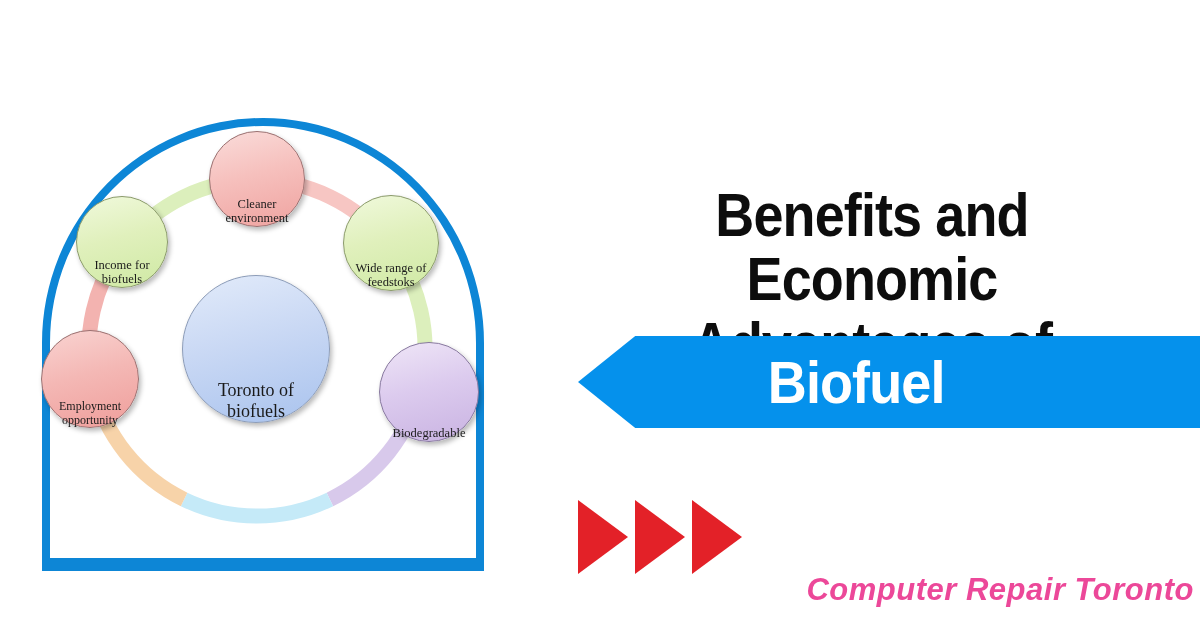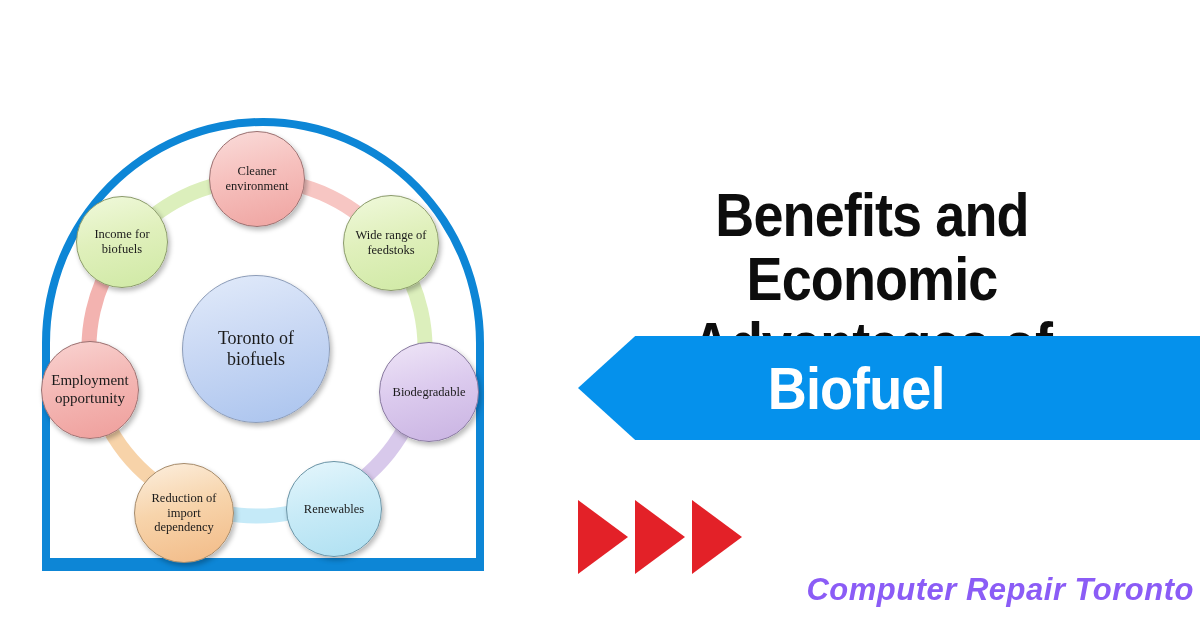--- a/index.html
+++ b/index.html
@@ -12,21 +12,21 @@
   #frame{
     position:absolute;left:42px;top:118px;width:442px;height:453px;
     box-sizing:border-box;
     border:8px solid #0d86d6;border-bottom-width:13px;
     border-radius:221px 221px 0 0 / 225px 225px 0 0;
     z-index:1;
   }
   #ring{position:absolute;left:0;top:0;z-index:2;}
   .node{
     position:absolute;border-radius:50%;z-index:3;
-    display:flex;align-items:center;justify-content:center;text-align:center;
+    display:flex;align-items:flex-end;justify-content:center;text-align:center;
     font-family:"Liberation Serif",serif;color:#1a1a1a;
     box-shadow:2px 3px 5px rgba(0,0,0,0.28);
     line-height:1.18;white-space:pre-line;
   }
   .node .pad{padding:0 8px;}
   #node-center{
     left:182px;top:275px;width:146px;height:146px;font-size:18px;
     background:linear-gradient(165deg,#e2ebfa 0%,#c9d8f4 45%,#a9c3ee 100%);
     border:1px solid #8c9cb8;
   }
@@ -49,39 +49,39 @@
     left:286px;top:461px;width:94px;height:94px;font-size:12.5px;
     background:linear-gradient(165deg,#e5f6fc 0%,#c9ebf7 45%,#aee0f2 100%);
     border:1px solid #6a93a5;
   }
   #node-reduction{
     left:134px;top:463px;width:98px;height:98px;font-size:12.5px;
     background:linear-gradient(165deg,#fcefdf 0%,#f7d4ab 45%,#f2ba86 100%);
     border:1px solid #a58a6a;
   }
   #node-employment{
-    left:41px;top:341px;width:96px;height:96px;font-size:15px;
+    left:41px;top:330px;width:96px;height:96px;font-size:12px;
     background:linear-gradient(165deg,#f9d3d1 0%,#f4b8b5 45%,#ef9e9b 100%);
     border:1px solid #9a7070;
   }
   #node-income{
     left:76px;top:196px;width:90px;height:90px;font-size:12.5px;
     background:linear-gradient(165deg,#f0f9dc 0%,#e0f0bc 45%,#cfe9a4 100%);
     border:1px solid #8a9a6a;
   }
 
   
   #headline{
     position:absolute;left:540px;top:183px;width:664px;
     text-align:center;color:#0d0d0d;font-weight:bold;
     font-size:62px;line-height:1.04;letter-spacing:-1px;
     transform:scaleX(0.87);transform-origin:50% 0;
   }
   #banner{
-    position:absolute;left:578px;top:336px;width:622px;height:104px;
+    position:absolute;left:578px;top:336px;width:622px;height:92px;
     background:#0591ec;
     clip-path:polygon(0% 50%, 9.2% 0%, 100% 0%, 100% 100%, 9.2% 100%);
     display:flex;align-items:center;justify-content:center;
     padding-right:66px;box-sizing:border-box;
   }
   #banner-label{
     color:#ffffff;font-weight:bold;font-size:60px;letter-spacing:-1px;
     transform:scaleX(0.9);
   }
   #logo{
@@ -90,21 +90,21 @@
   #logo-arrows{position:absolute;left:0;top:4px;}
   #brand{
     position:absolute;right:2px;top:0;
     font-size:66px;font-weight:bold;letter-spacing:-2px;line-height:1.15;
     white-space:nowrap;
   }
   .brand-dark{color:#3d3d3f;}
   .brand-red{color:#e32128;}
   #tagline{
     position:absolute;right:6px;top:78px;
-    font-size:31px;font-style:italic;font-weight:bold;color:#8b5cf6;
+    font-size:31px;font-style:italic;font-weight:bold;color:#ec4899;
     letter-spacing:0.5px;white-space:nowrap;
   }
 </style>
 </head>
 <body>
 
 <div id="canvas">
 
   <div id="frame"></div>
 
@@ -124,26 +124,20 @@
   </div>
   <div class="node" id="node-cleaner">
     <span class="pad">Cleaner environment</span>
   </div>
   <div class="node" id="node-biodegradable">
     <span class="pad">Biodegradable</span>
   </div>
   <div class="node" id="node-wide">
     <span class="pad">Wide range of feedstoks</span>
   </div>
-  <div class="node" id="node-renewables">
-    <span class="pad">Renewables</span>
-  </div>
-  <div class="node" id="node-reduction">
-    <span class="pad">Reduction of import dependency</span>
-  </div>
   <div class="node" id="node-employment">
     <span class="pad">Employment opportunity</span>
   </div>
   <div class="node" id="node-income">
     <span class="pad">Income for biofuels</span>
   </div>
 
   <div id="headline">
     <div>Benefits and Economic</div>
     <div>Advantages of</div>

